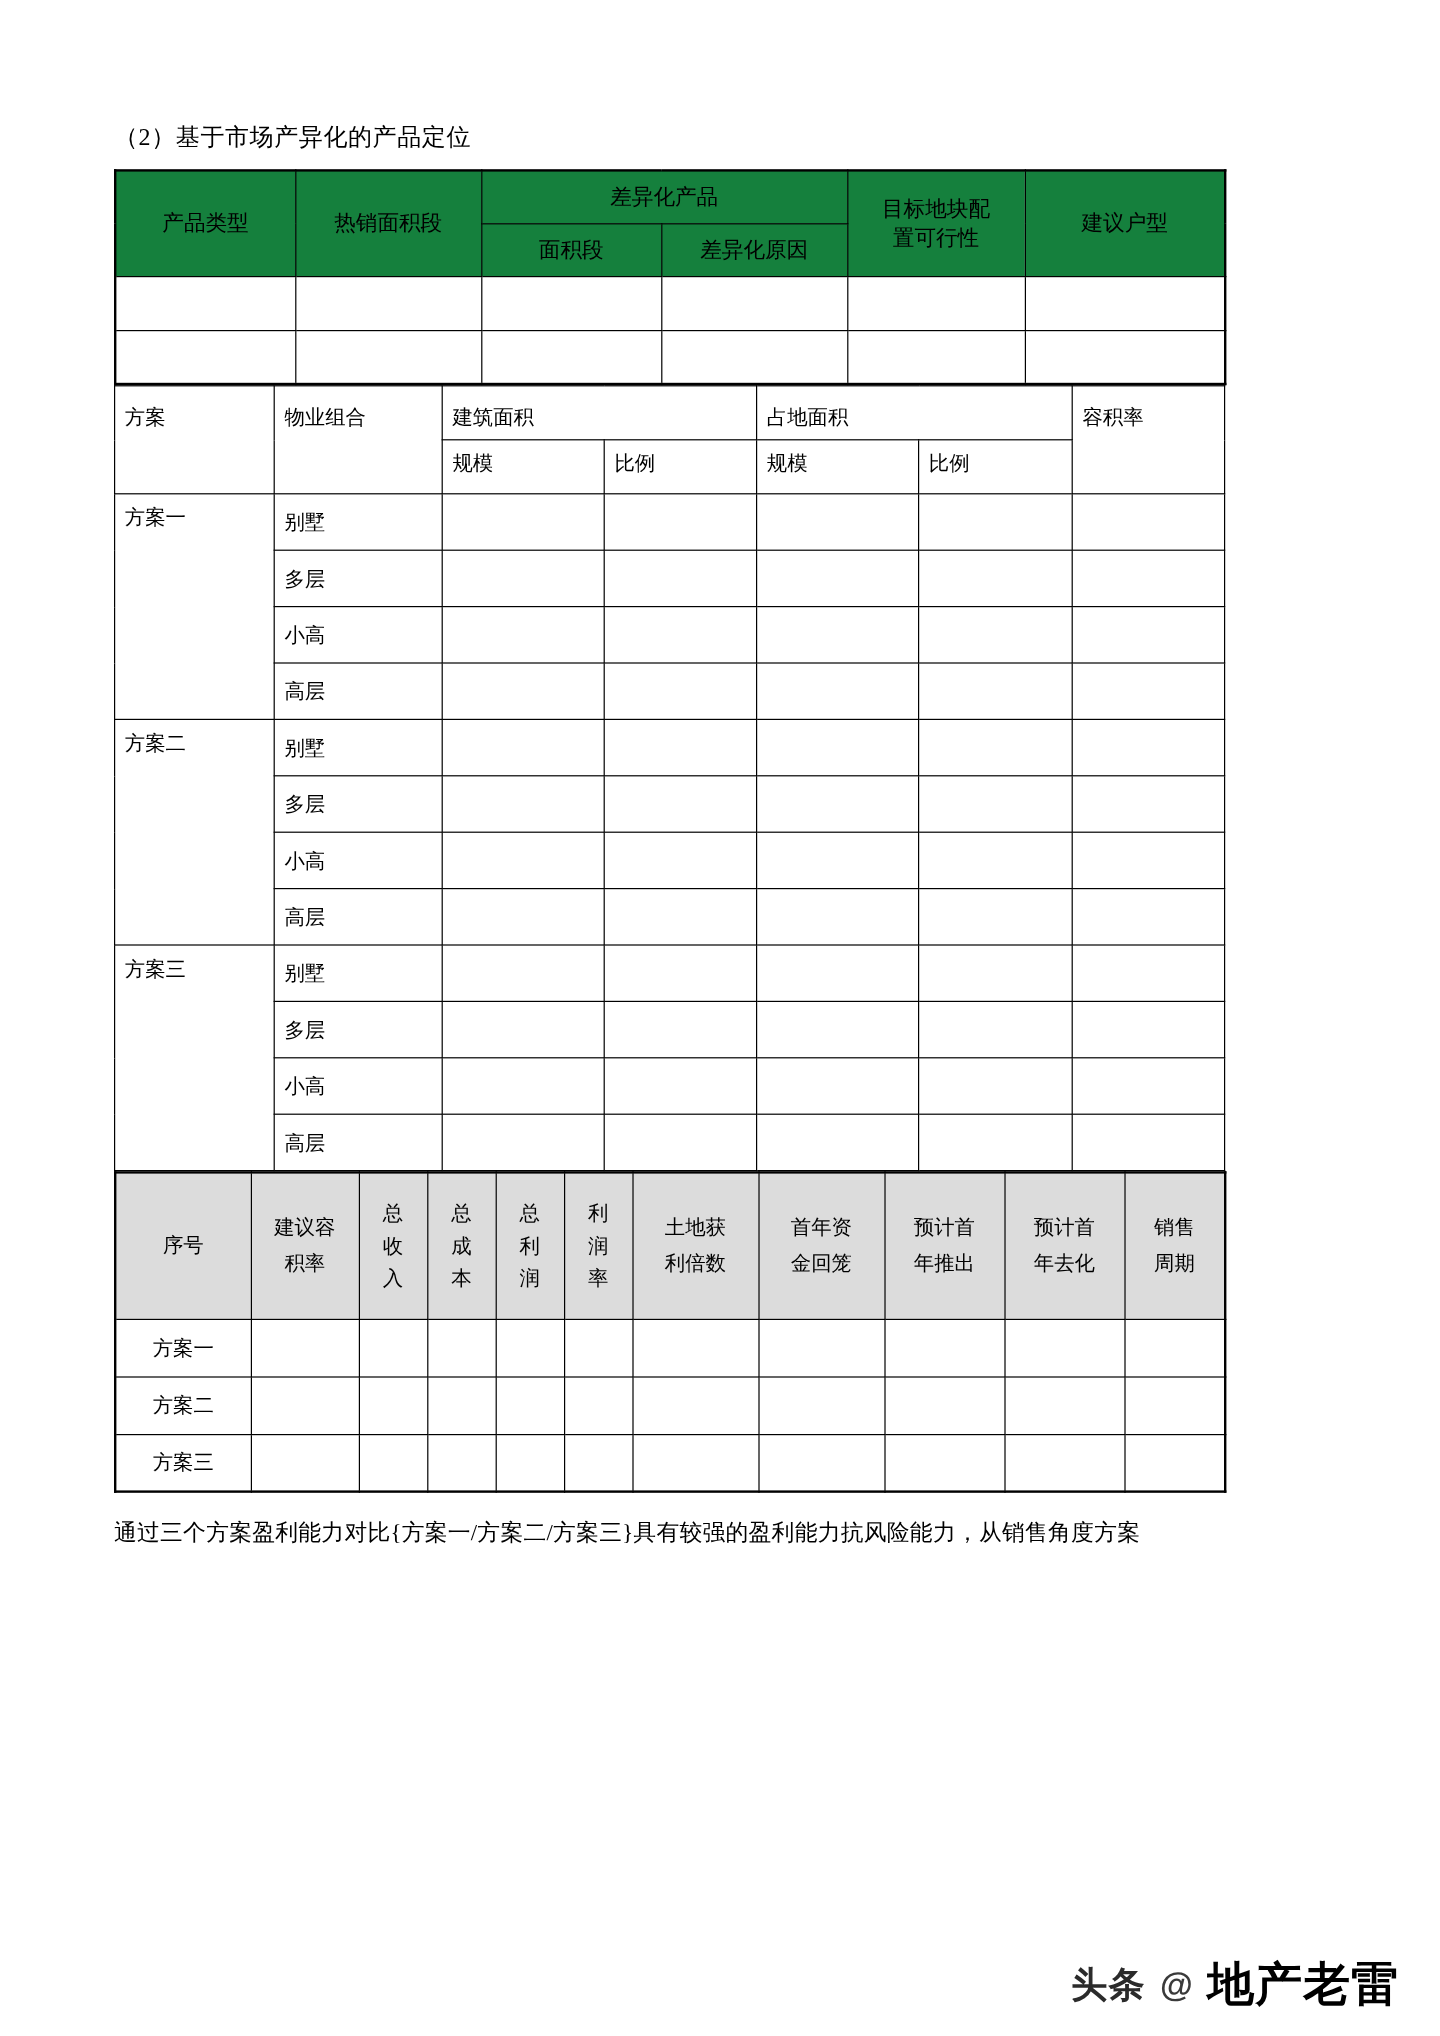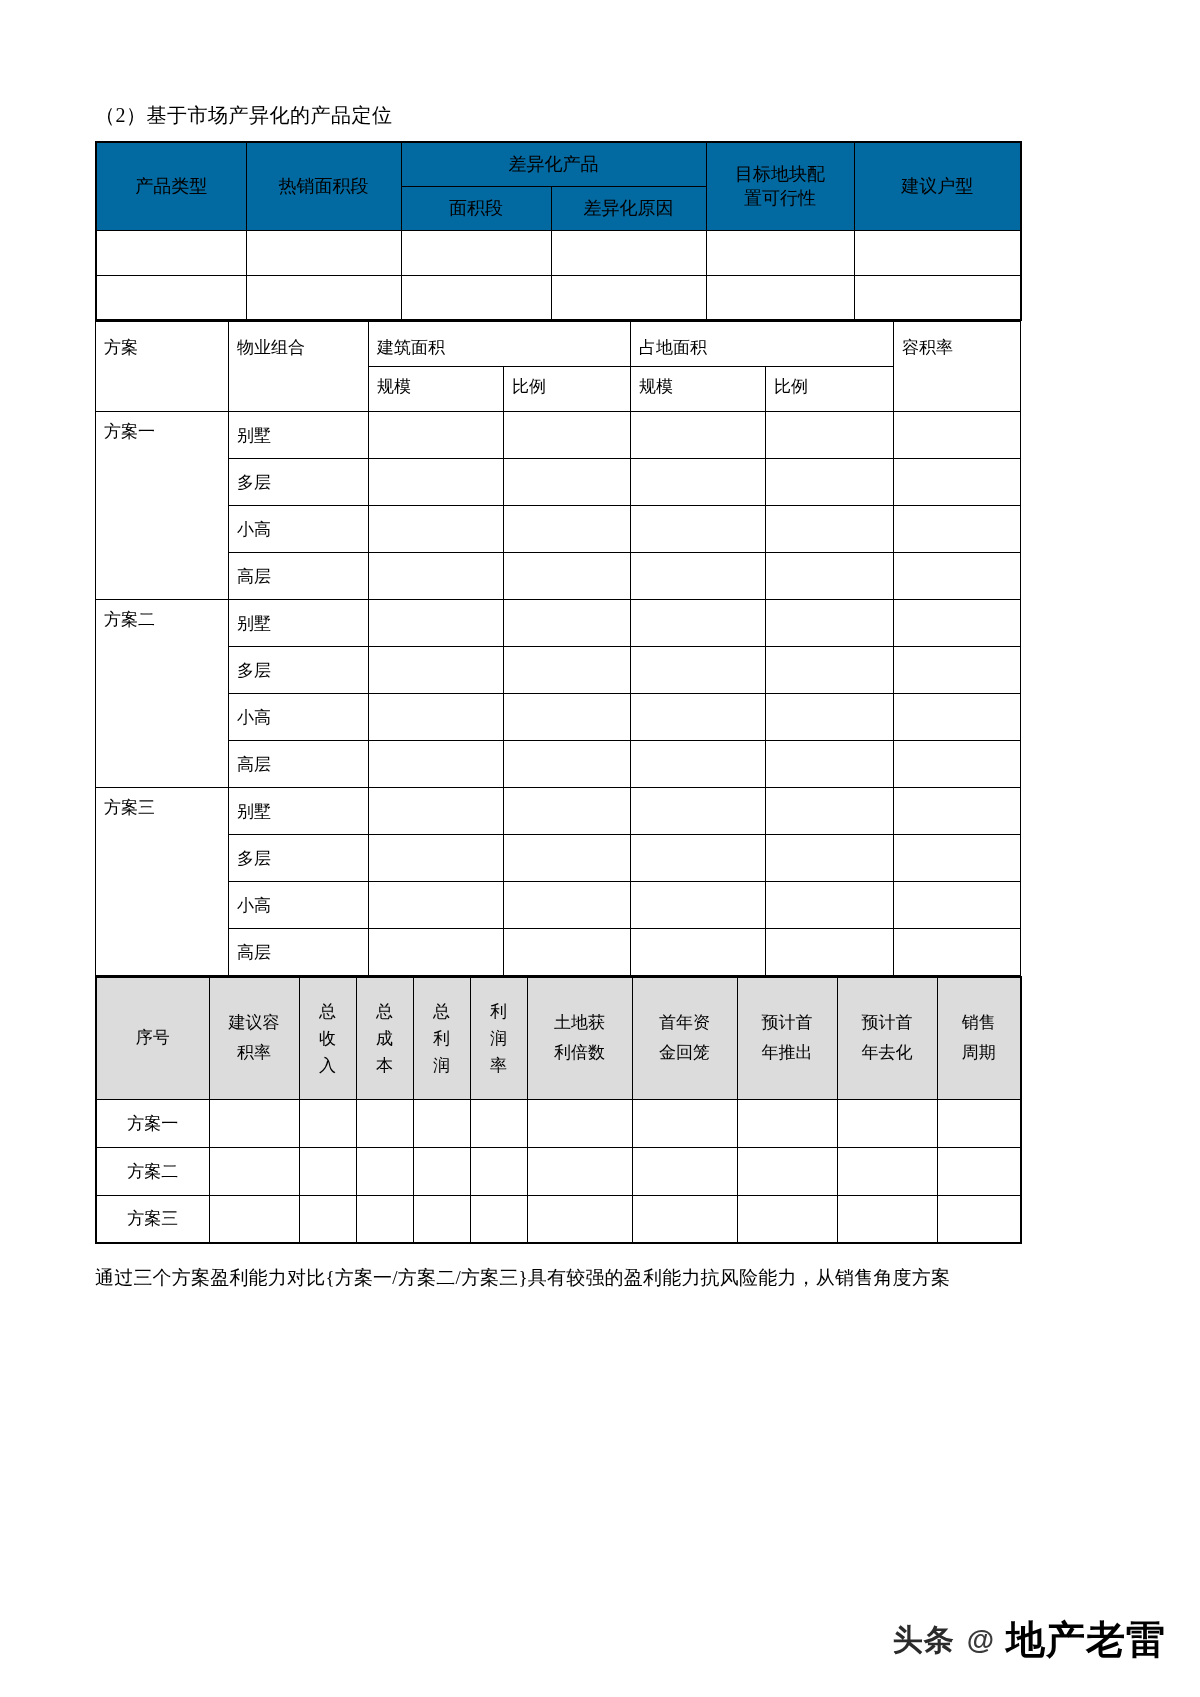--- a/index.html
+++ b/index.html
@@ -45,21 +45,21 @@
     border: 1px solid #000000;
     font-weight: normal;
     font-size: 17px;
     padding: 4px 8px;
     vertical-align: middle;
     height: 34px;
   }
   
   .t1 { border: 2px solid #000; }
   .t1 td { border: 1px solid #000; text-align: center; background: #ffffff; }
-  .t1 thead td { background: #0369a1; font-size: 18px; }
+  .t1 thead td { background: #15803d; font-size: 18px; }
   .t1 .hdr-tall { height: 88px; }
   .t1 .hdr-half { height: 44px; }
   .t1 tbody td { height: 45px; }
 
   
   .t2 td { text-align: left; font-size: 17px; }
   .t2 .h-main { height: 45px; vertical-align: top; padding-top: 14px; }
   .t2 .h-sub { height: 45px; vertical-align: top; padding-top: 8px;}
   .t2 .plan { vertical-align: top; padding-top: 8px; }
   .t2 .body-cell { height: 47px; }
@@ -94,21 +94,21 @@
     position: absolute;
     left: 0;
     right: 0;
     top: 1413px;
     text-align: center;
     font-size: 17px;
   }
   .watermark {
     position: absolute;
     right: 34px;
-    bottom: 30px;
+    bottom: 16px;
     display: flex;
     align-items: center;
     gap: 12px;
     color: #3a3a3a;
     font-family: "Liberation Sans", sans-serif;
   }
   .wm-logo {
     font-size: 30px;
     font-weight: bold;
     letter-spacing: 1px;

